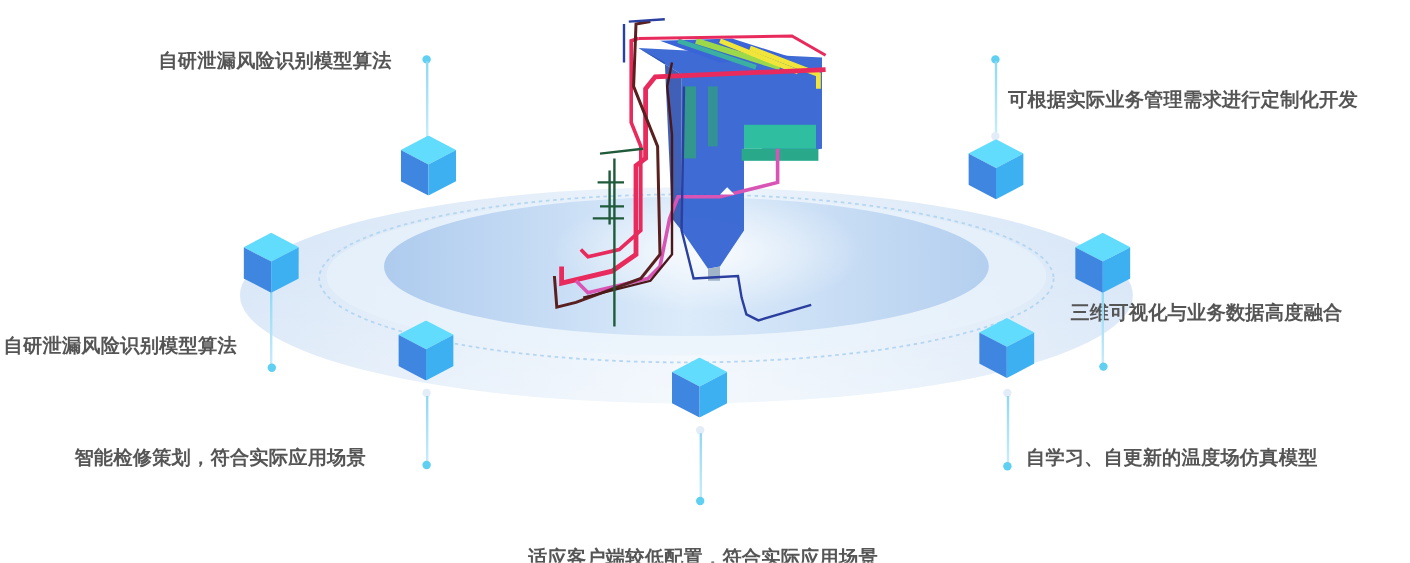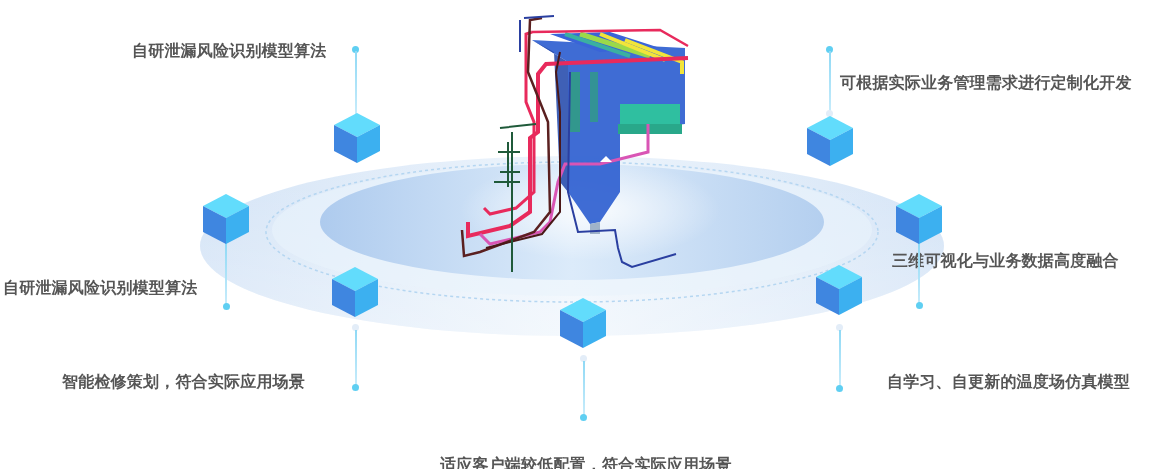--- a/index.html
+++ b/index.html
@@ -103,21 +103,21 @@
 
   <div class="label wrap" style="left:892px; top:250px;">三维可视化与业务数据高度融合</div>
   <div class="line" style="left:918px; top:243px; height:62px;"></div>
   <div class="dot" style="left:916px; top:302px;"></div>
 
   <div class="label" style="left:62px; top:371px;">智能检修策划，符合实际应用场景</div>
   <div class="dot pale" style="left:352px; top:324px;"></div>
   <div class="line" style="left:355px; top:330px; height:56px;"></div>
   <div class="dot" style="left:352px; top:384px;"></div>
 
-  <div class="label" style="left:887px; top:371px;">自学习、自更新的温度场仿真模型</div>
+  <div class="label" style="left:855px; top:371px;">自学习、自更新的温度场仿真模型</div>
   <div class="dot pale" style="left:836px; top:324px;"></div>
   <div class="line" style="left:839px; top:330px; height:56px;"></div>
   <div class="dot" style="left:836px; top:385px;"></div>
 
   <div class="label" style="left:440px; top:434px;margin-top:20px;">适应客户端较低配置，符合实际应用场景</div>
   <div class="dot pale" style="left:580px; top:355px;"></div>
   <div class="line" style="left:583px; top:361px; height:54px;"></div>
   <div class="dot" style="left:580px; top:414px;"></div>
 
   <svg class="cube" style="left:334px; top:113px;" viewBox="0 0 46 50">

